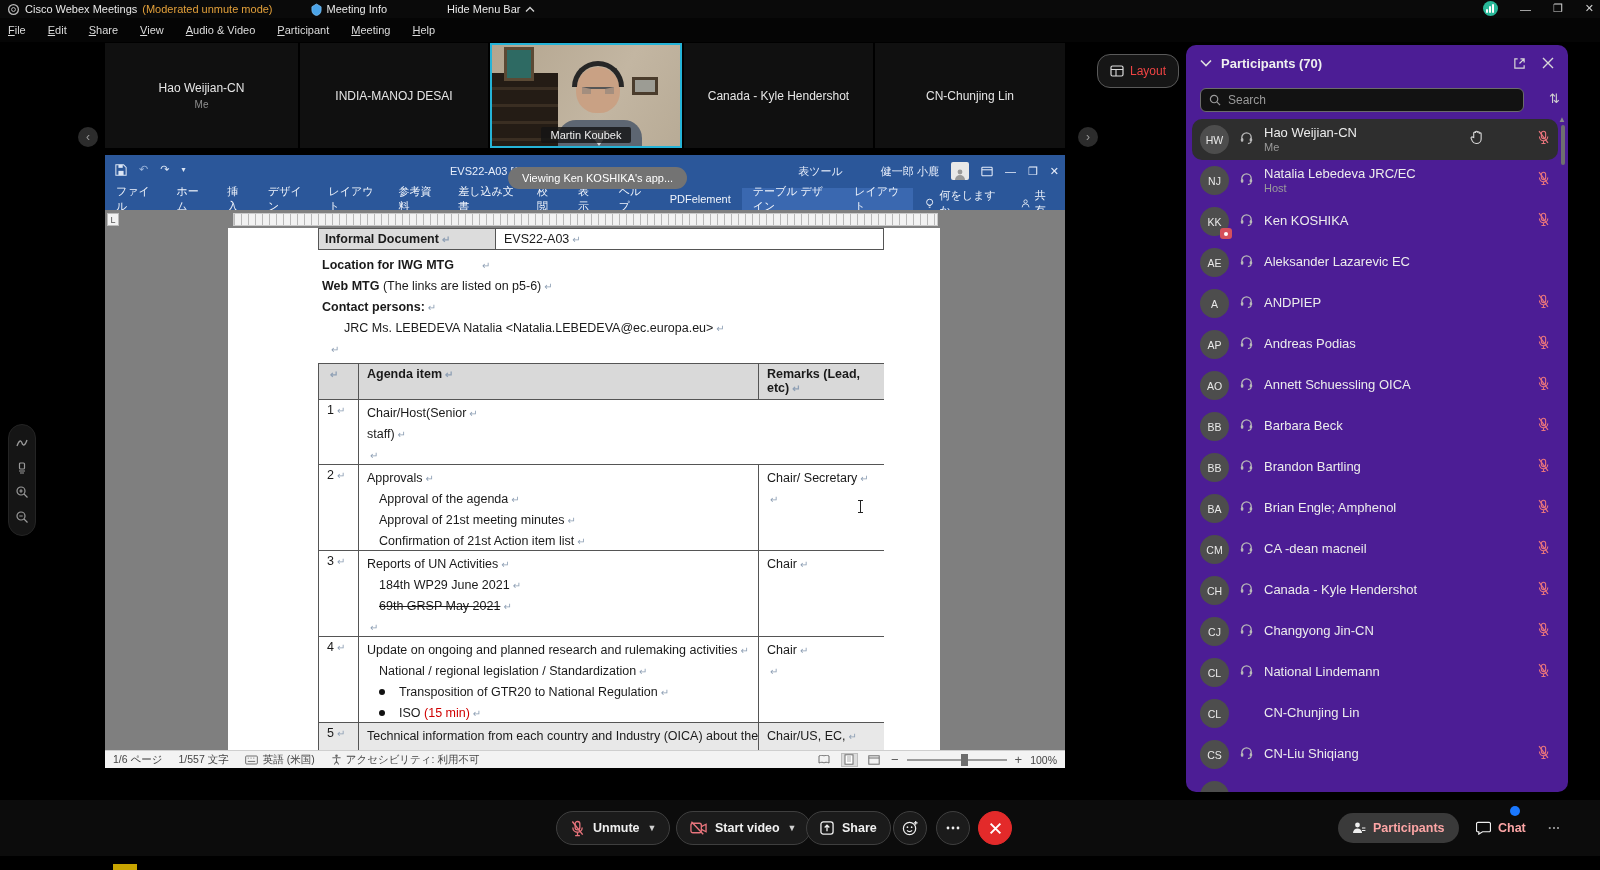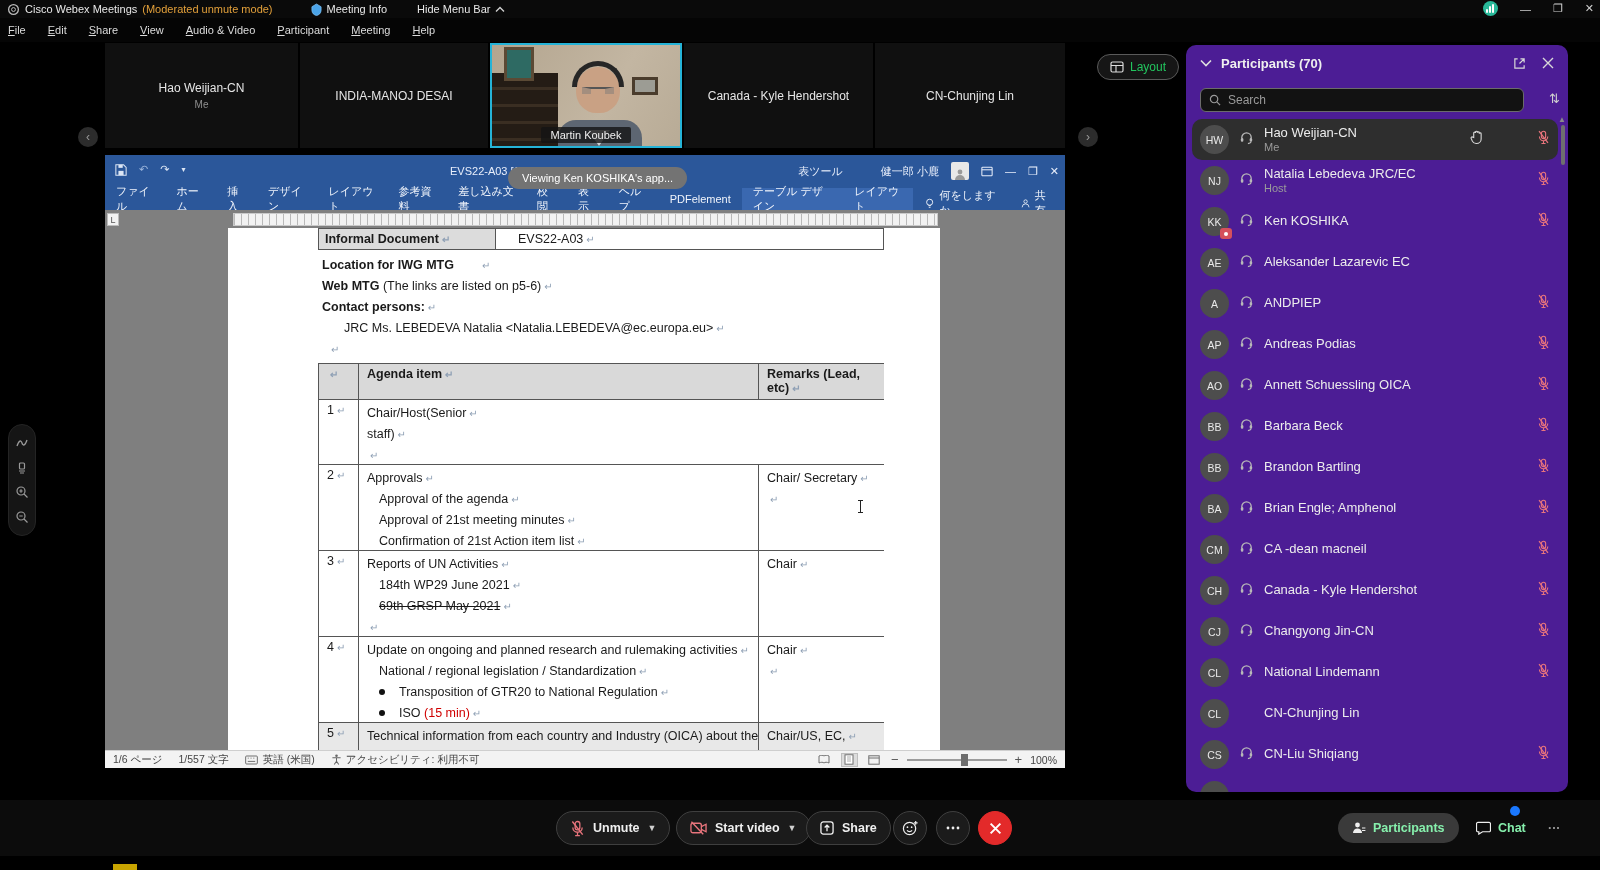--- a/index.html
+++ b/index.html
@@ -39,22 +39,22 @@
   .vt-body{position:absolute;left:66px;bottom:-6px;width:84px;height:32px;border-radius:18px 18px 0 0;background:#5d6672}
   .vt-collar{position:absolute;left:96px;bottom:0px;width:22px;height:16px;background:#cfd3d6;clip-path:polygon(0 0,100% 0,50% 100%)}
   .vt-name{position:relative;background:rgba(20,20,20,.8);color:#eee;font-size:11px;
     padding:2px 10px;border-radius:2px;margin-bottom:3px}
 
   
   .annbar{left:8px;top:424px;width:28px;height:112px;background:#151515;border:1px solid #242424;
     border-radius:14px;display:flex;flex-direction:column;align-items:center;justify-content:space-around;padding:6px 0}
 
   
-  .layoutbtn{left:1097px;top:54px;height:26px;padding:0 12px;border:1px solid #5a5a5a;border-radius:13px;
-    background:#161616;color:#22c55e;font-size:12px;display:flex;align-items:center;gap:6px}
+  .layoutbtn{left:1097px;top:54px;height:34px;padding:0 12px;border:1px solid #5a5a5a;border-radius:13px;
+    background:#161616;color:#ef4444;font-size:12px;display:flex;align-items:center;gap:6px}
 
   
   .word{left:105px;top:155px;width:960px;height:613px;background:#7f7f7f;overflow:hidden}
   .w-titlebar{position:absolute;left:0;top:0;width:100%;height:33px;background:#2b579a;color:#fff;font-size:11px}
   .w-qat{position:absolute;left:10px;top:8px;display:flex;gap:12px;align-items:center;color:#dce6f5}
   .w-title{position:absolute;left:345px;top:10px;color:#e8eefb}
   .w-right{position:absolute;right:6px;top:7px;display:flex;gap:12px;align-items:center;color:#e8eefb}
   .w-avatar{width:18px;height:18px;background:#e8e8e8;border-radius:2px;display:flex;align-items:flex-end;justify-content:center;overflow:hidden}
   .w-tabs{position:absolute;left:0;top:33px;width:100%;height:22px;background:#2b579a;color:#f0f4fb;
     font-size:11px;display:flex;align-items:flex-start;gap:0}
@@ -71,21 +71,21 @@
     color:#555;font-size:9px;line-height:12px;text-align:center}
   .v-ruler{position:absolute;left:2px;top:73px;width:12px;height:522px;background:#f2f2f2;
     background-image:repeating-linear-gradient(180deg,#bdbdbd 0 1px,transparent 1px 9px)}
   .w-doc{position:absolute;left:0;top:73px;width:100%;height:522px;background:#7f7f7f;overflow:hidden}
   .page{position:absolute;left:123px;top:0;width:712px;height:522px;background:#fff}
   .doc-text{color:#1a1a1a;font-size:12.5px}
   .b{font-weight:bold}
   .pmark{color:#8fa0b5;font-size:10px;margin-left:3px}
   .infotbl{position:absolute;left:90px;top:0px;width:566px;border:1px solid #555;border-top:1px solid #555;display:flex}
   .infotbl .c1{width:177px;background:#dcdcdc;border-right:1px solid #555;padding:3px 6px}
-  .infotbl .c2{flex:1;padding:3px 22px}
+  .infotbl .c2{flex:1;padding:3px 8px}
   .para{position:absolute;left:94px;white-space:nowrap}
   .agtbl{position:absolute;left:90px;top:135px;width:566px;border-left:1px solid #555;border-top:1px solid #555;font-size:12.5px;color:#1a1a1a}
   .agrow{display:flex;border-bottom:1px solid #555}
   .agrow .c0{width:40px;border-right:1px solid #555;padding:3px 0 0 8px}
   .agrow .c1{width:400px;border-right:1px solid #555;padding:3px 6px 4px 8px}
   .agrow .c2{width:124px;padding:3px 6px 4px 8px}
   .agrow.hdr{background:#d9d9d9;font-weight:bold}
   .agrow.shade{background:#e8e8e8}
   .agline{line-height:21px;white-space:nowrap}
   .agline .bullet{display:inline-block;width:6px;height:6px;border-radius:50%;background:#111;
@@ -131,21 +131,21 @@
 
   
   .ctrlbar{left:0;top:800px;width:1600px;height:56px;background:#0c0c0c}
   .pill{position:absolute;top:11px;height:34px;border:1px solid #3f3f3f;border-radius:17px;
     background:#1b1b1b;color:#f0f0f0;font-size:12.5px;font-weight:bold;
     display:flex;align-items:center;gap:8px;padding:0 13px}
   .circlebtn{position:absolute;top:11px;width:34px;height:34px;border:1px solid #3f3f3f;border-radius:50%;
     background:#1b1b1b;display:flex;align-items:center;justify-content:center;color:#eee}
   .leave{background:#e32a2a;border-color:#e32a2a}
   .rightpill{position:absolute;top:13px;height:30px;border-radius:15px;display:flex;align-items:center;
-    gap:7px;padding:0 14px;color:#86efac;font-size:12.5px;font-weight:bold}
+    gap:7px;padding:0 14px;color:#fca5a5;font-size:12.5px;font-weight:bold}
   .rp-active{background:#3a3a3a}
   .bluedot{position:absolute;width:10px;height:10px;border-radius:50%;background:#1a78ff}
   .chev{font-size:9px;color:#cfcfcf}
   .ybar{left:113px;top:864px;width:24px;height:6px;background:#c8a400}
 </style>
 </head>
 <body>
 
 <div class="stage">
 
@@ -157,21 +157,21 @@
         </svg>
       <span>Cisco Webex Meetings</span>
       <span class="orange">(Moderated unmute mode)</span>
     </div>
     <div class="seg" style="margin-left:38px">
       <svg width="11" height="13" viewBox="0 0 12 14">
           <path d="M6 1 L11 4 V8 C11 11 8.6 13 6 13.6 C3.4 13 1 11 1 8 V4 Z" fill="#4aa3e8" stroke="#7ec3f5" stroke-width="0.8"></path>
         </svg>
       <span>Meeting Info</span>
     </div>
-    <div class="seg" style="margin-left:30px">
+    <div class="seg" style="margin-left:60px">
       <span>Hide Menu Bar</span>
       <svg width="10" height="7" viewBox="0 0 10 7">
           <polyline points="1,5.5 5,1.5 9,5.5" fill="none" stroke="#cfcfcf" stroke-width="1.4"></polyline>
         </svg>
     </div>
     <div class="winbtns">
       <span class="statdot">
           <i style="height:4px"></i>
           <i style="height:7px"></i>
           <i style="height:9px"></i>

